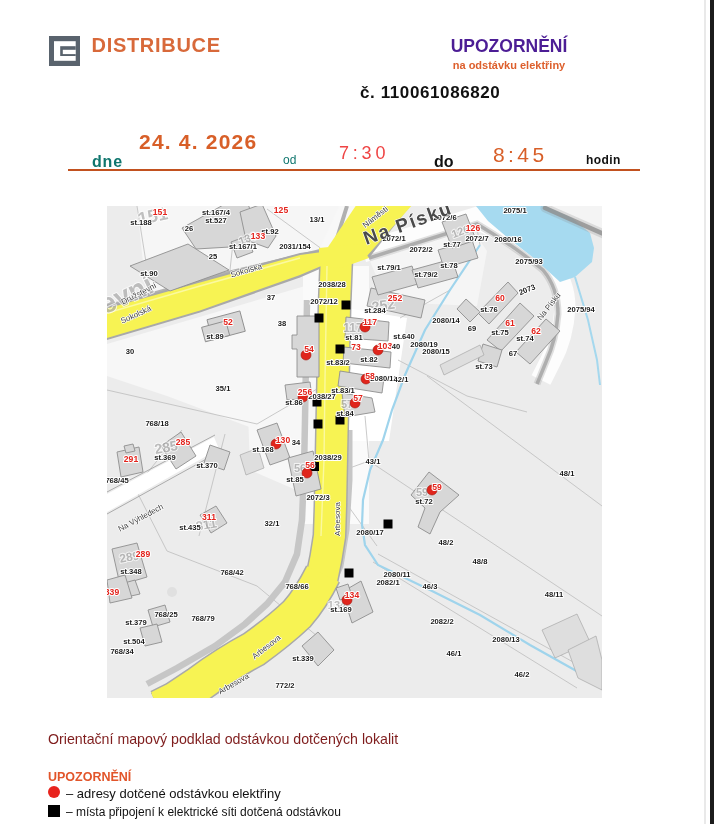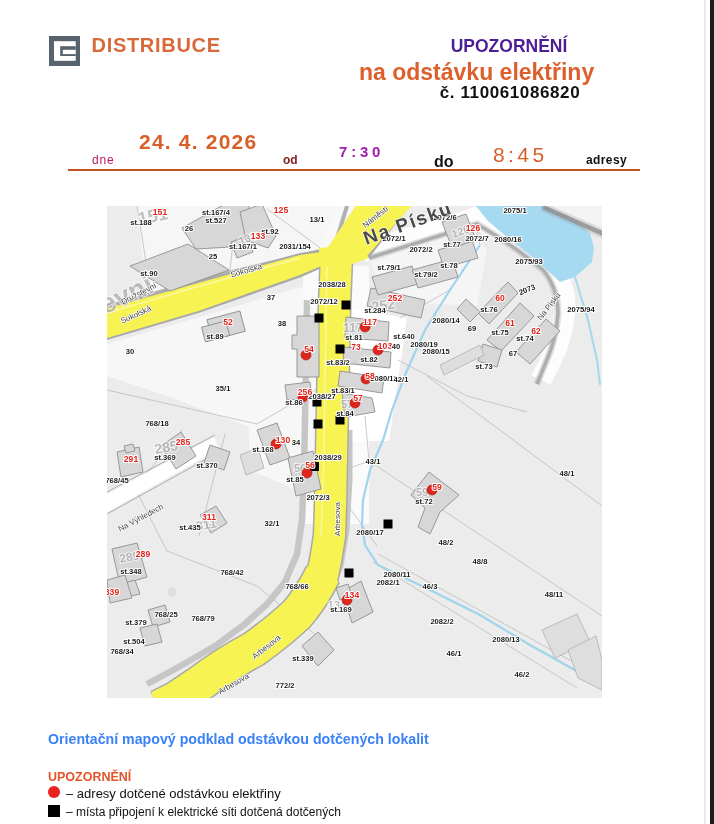--- a/index.html
+++ b/index.html
@@ -17,33 +17,33 @@
 <svg class="abs" style="left:49px;top:36px" width="31" height="30" viewBox="0 0 31 30">
 <rect x="0" y="0" width="31" height="30" fill="#59636d"></rect>
 <rect x="5" y="5.2" width="21.7" height="19.6" fill="#ffffff"></rect>
 <rect x="11.2" y="10.2" width="15.5" height="9.8" fill="#59636d"></rect>
 <rect x="13.8" y="13.8" width="12.9" height="4.3" fill="#ffffff"></rect>
 </svg>
 
 <div class="abs" style="left:91.5px;top:34px;font-size:20px;font-weight:bold;letter-spacing:0.7px;color:#d8693a">DISTRIBUCE</div>
 
 <div class="abs" style="right:55px;top:35.5px;width:300px;text-align:center;font-size:17.5px;font-weight:bold;color:#4c1d95">UPOZORNĚNÍ</div>
-<div class="abs" style="right:55px;top:58.5px;width:300px;text-align:left;font-size:23px;font-weight:bold;color:#dd5f2c">na odstávku elektřiny</div>
-<div class="abs" style="right:54px;top:83px;width:300px;text-align:center;font-size:17px;font-weight:bold;letter-spacing:0.6px;color:#111">č.&nbsp;110061086820</div>
-
-<div class="abs" style="left:92px;top:153px;font-size:12px;font-weight:normal;letter-spacing:0.8px;color:#be185d">dne</div>
+<div class="abs" style="right:55px;top:58.5px;width:300px;text-align:center;font-size:11px;font-weight:bold;color:#dd5f2c">na odstávku elektřiny</div>
+<div class="abs" style="right:54px;top:83px;width:300px;text-align:left;font-size:17px;font-weight:bold;letter-spacing:0.6px;color:#111">č.&nbsp;110061086820</div>
+
+<div class="abs" style="left:92px;top:153px;font-size:16px;font-weight:bold;letter-spacing:0.8px;color:#0f766e">dne</div>
 
 <div class="abs" style="left:139px;top:130px;font-size:21px;font-weight:bold;letter-spacing:1.2px;color:#d85f28">24. 4. 2026</div>
-<div class="abs" style="left:283px;top:153px;font-size:12px;font-weight:bold;color:#7f1d1d">od</div>
-
-<div class="abs" style="left:339px;top:143px;font-size:15px;font-weight:bold;letter-spacing:3.8px;color:#a21caf">7:30</div>
+<div class="abs" style="left:283px;top:153px;font-size:12px;font-weight:normal;color:#0f766e">od</div>
+
+<div class="abs" style="left:339px;top:143px;font-size:18px;font-weight:normal;letter-spacing:3.8px;color:#ef4444">7:30</div>
 <div class="abs" style="left:434px;top:153px;font-size:16px;font-weight:bold;color:#111">do</div>
 
 <div class="abs" style="left:493px;top:143px;font-size:21px;font-weight:normal;letter-spacing:3.4px;color:#d85f28">8:45</div>
-<div class="abs" style="left:586px;top:153px;font-size:12px;font-weight:bold;letter-spacing:0.4px;color:#111">adresy</div>
+<div class="abs" style="left:586px;top:153px;font-size:12px;font-weight:bold;letter-spacing:0.4px;color:#111">hodin</div>
 
 <div class="abs" style="left:68px;top:169px;width:572px;height:2.4px;background:#c2511f"></div>
 
 <svg class="abs" style="left:107px;top:206px" width="495" height="492" viewBox="0 0 495 492" font-family="Liberation Sans, sans-serif">
 
 <rect x="0" y="0" width="495" height="492" fill="#ececec"></rect>
 <style>
 text{paint-order:stroke;stroke-linejoin:round;font-family:"Liberation Sans",sans-serif}
 .lb{font-weight:bold;font-size:7.6px;fill:#1b1b1b;stroke:#fff;stroke-width:2px;text-anchor:middle}
 .lr{font-weight:bold;font-size:8.6px;fill:#e3231c;stroke:#fff;stroke-width:2px;text-anchor:middle}
@@ -401,23 +401,23 @@
 <text class="lr" x="36" y="351">289</text>
 <text class="lr" x="5" y="389">339</text>
 <text class="lr" x="245" y="392">134</text>
 <text class="lb" x="108" y="133">st.89</text>
 <text class="lb" x="289" y="143">40</text>
 </g>
 
 <text x="303" y="23" font-size="19" font-weight="bold" letter-spacing="1.6" transform="rotate(-20 303 23)" fill="#4a4a4a" stroke="#fff" stroke-width="1.2" text-anchor="middle">Na Písku</text>
 </svg>
 
-<div class="abs" style="left:48px;top:731px;font-size:14.2px;font-weight:bold;color:#3b82f6">Orientační mapový podklad odstávkou dotčených lokalit</div>
+<div class="abs" style="left:48px;top:731px;font-size:14.2px;font-weight:normal;color:#7f1d1d">Orientační mapový podklad odstávkou dotčených lokalit</div>
 
 <div class="abs" style="left:48px;top:770px;font-size:12.5px;font-weight:bold;color:#e2552a">UPOZORNĚNÍ</div>
 
 <div class="abs" style="left:48px;top:786px;width:12px;height:12px;border-radius:50%;background:#e8231d"></div>
 
 <div class="abs" style="left:66px;top:786px;font-size:13px;color:#111">– adresy dotčené odstávkou elektřiny</div>
 
 <div class="abs" style="left:48px;top:805px;width:12px;height:12px;background:#000"></div>
 
-<div class="abs" style="left:66px;top:805px;font-size:12px;color:#111">– místa připojení k elektrické síti dotčená dotčených</div>
+<div class="abs" style="left:66px;top:805px;font-size:12px;color:#111">– místa připojení k elektrické síti dotčená odstávkou</div>
 
 </body></html>

